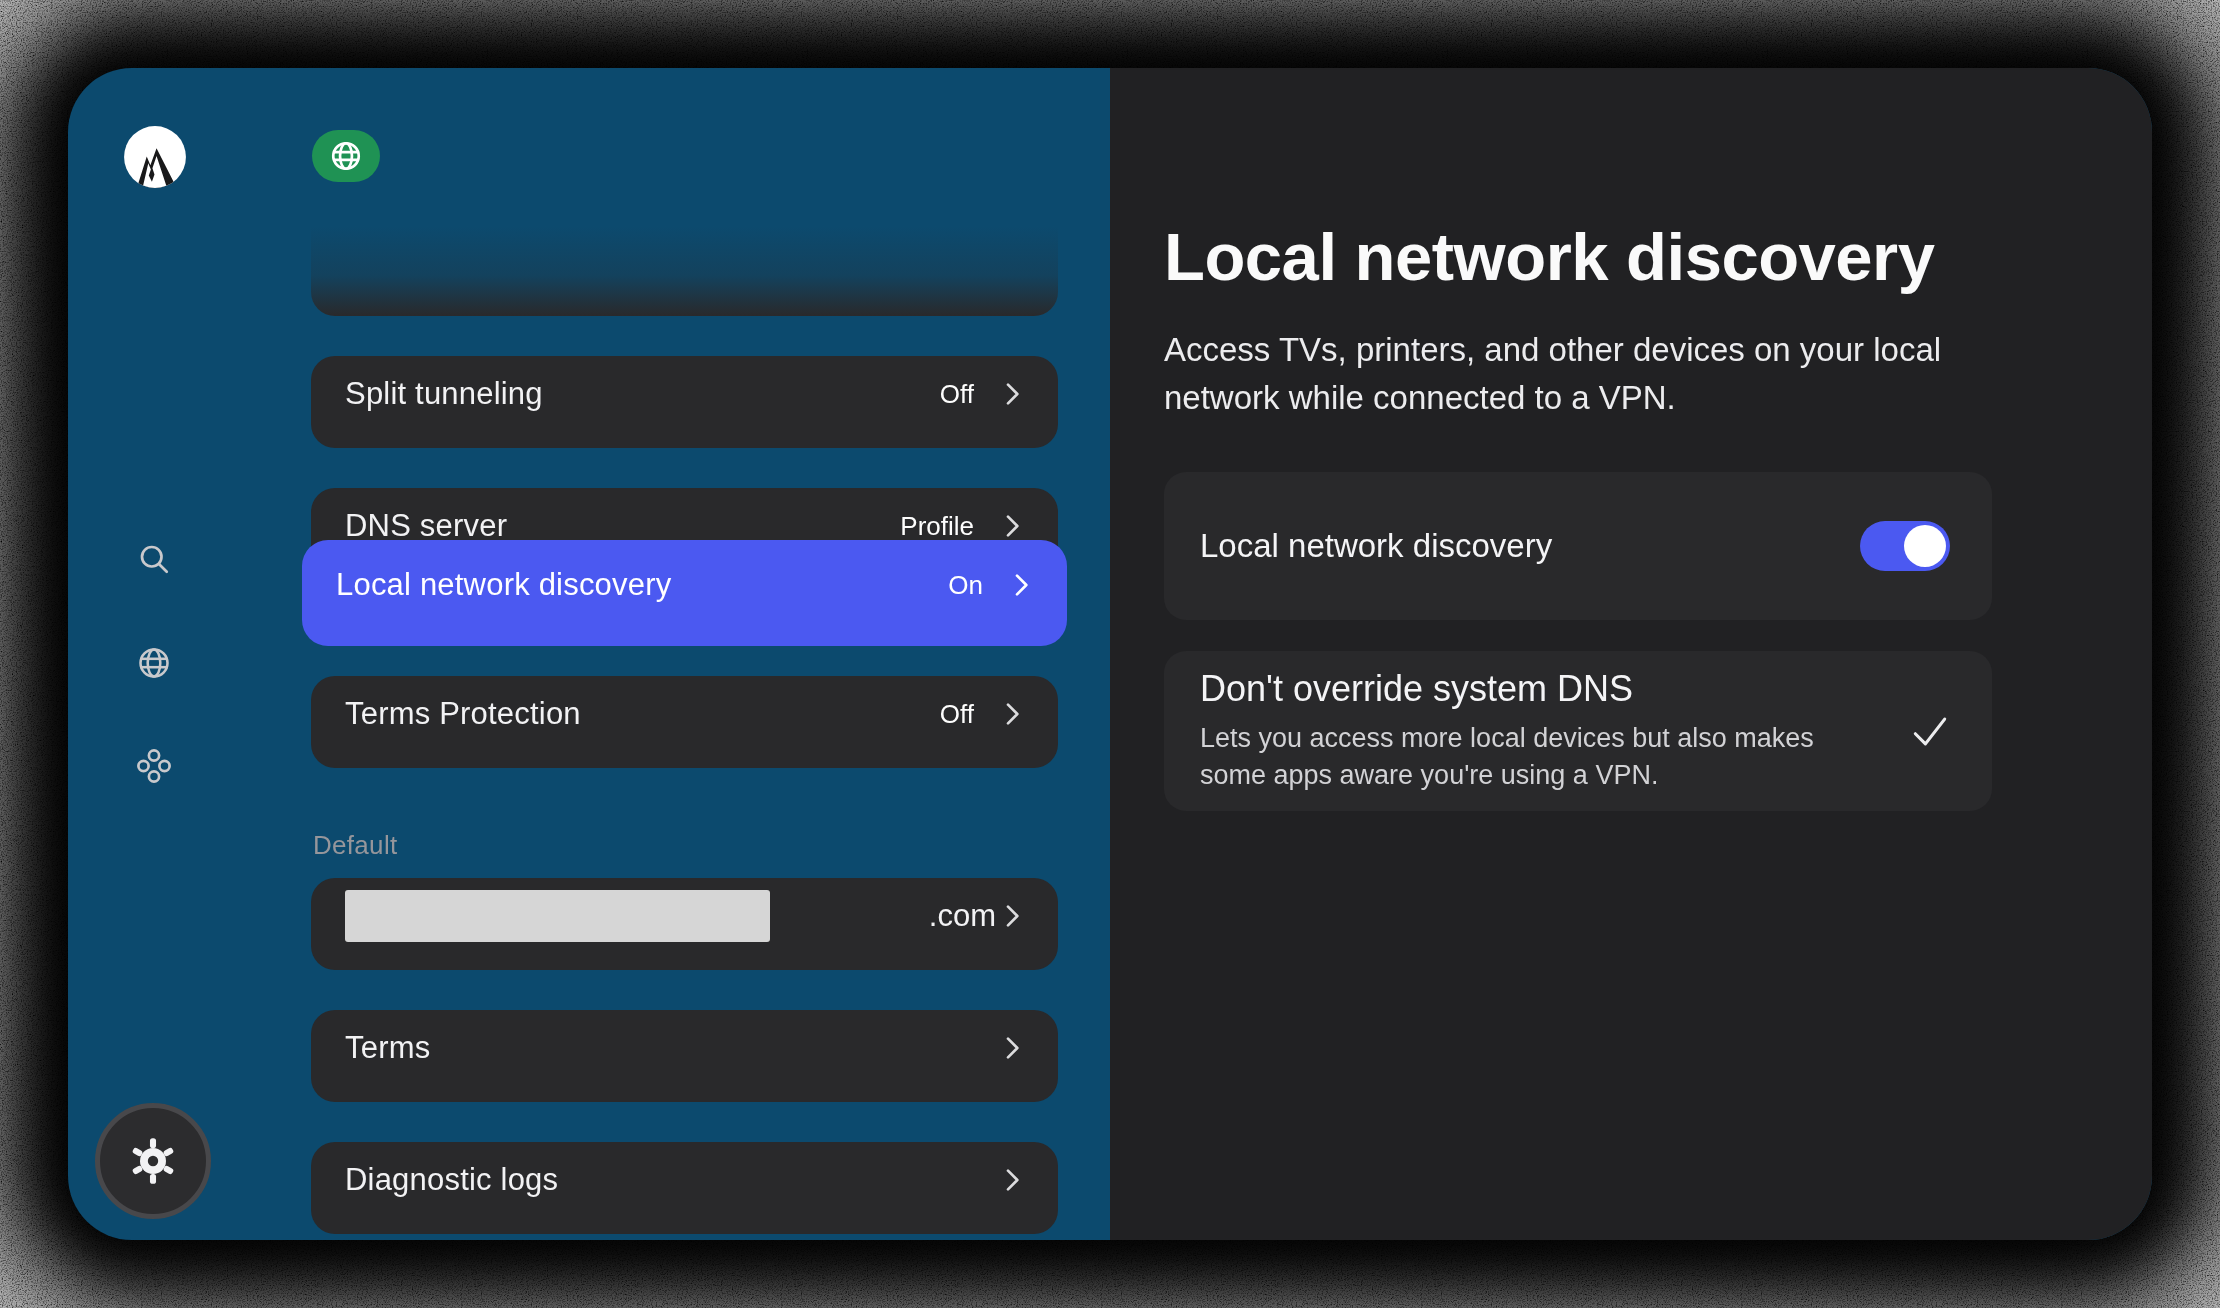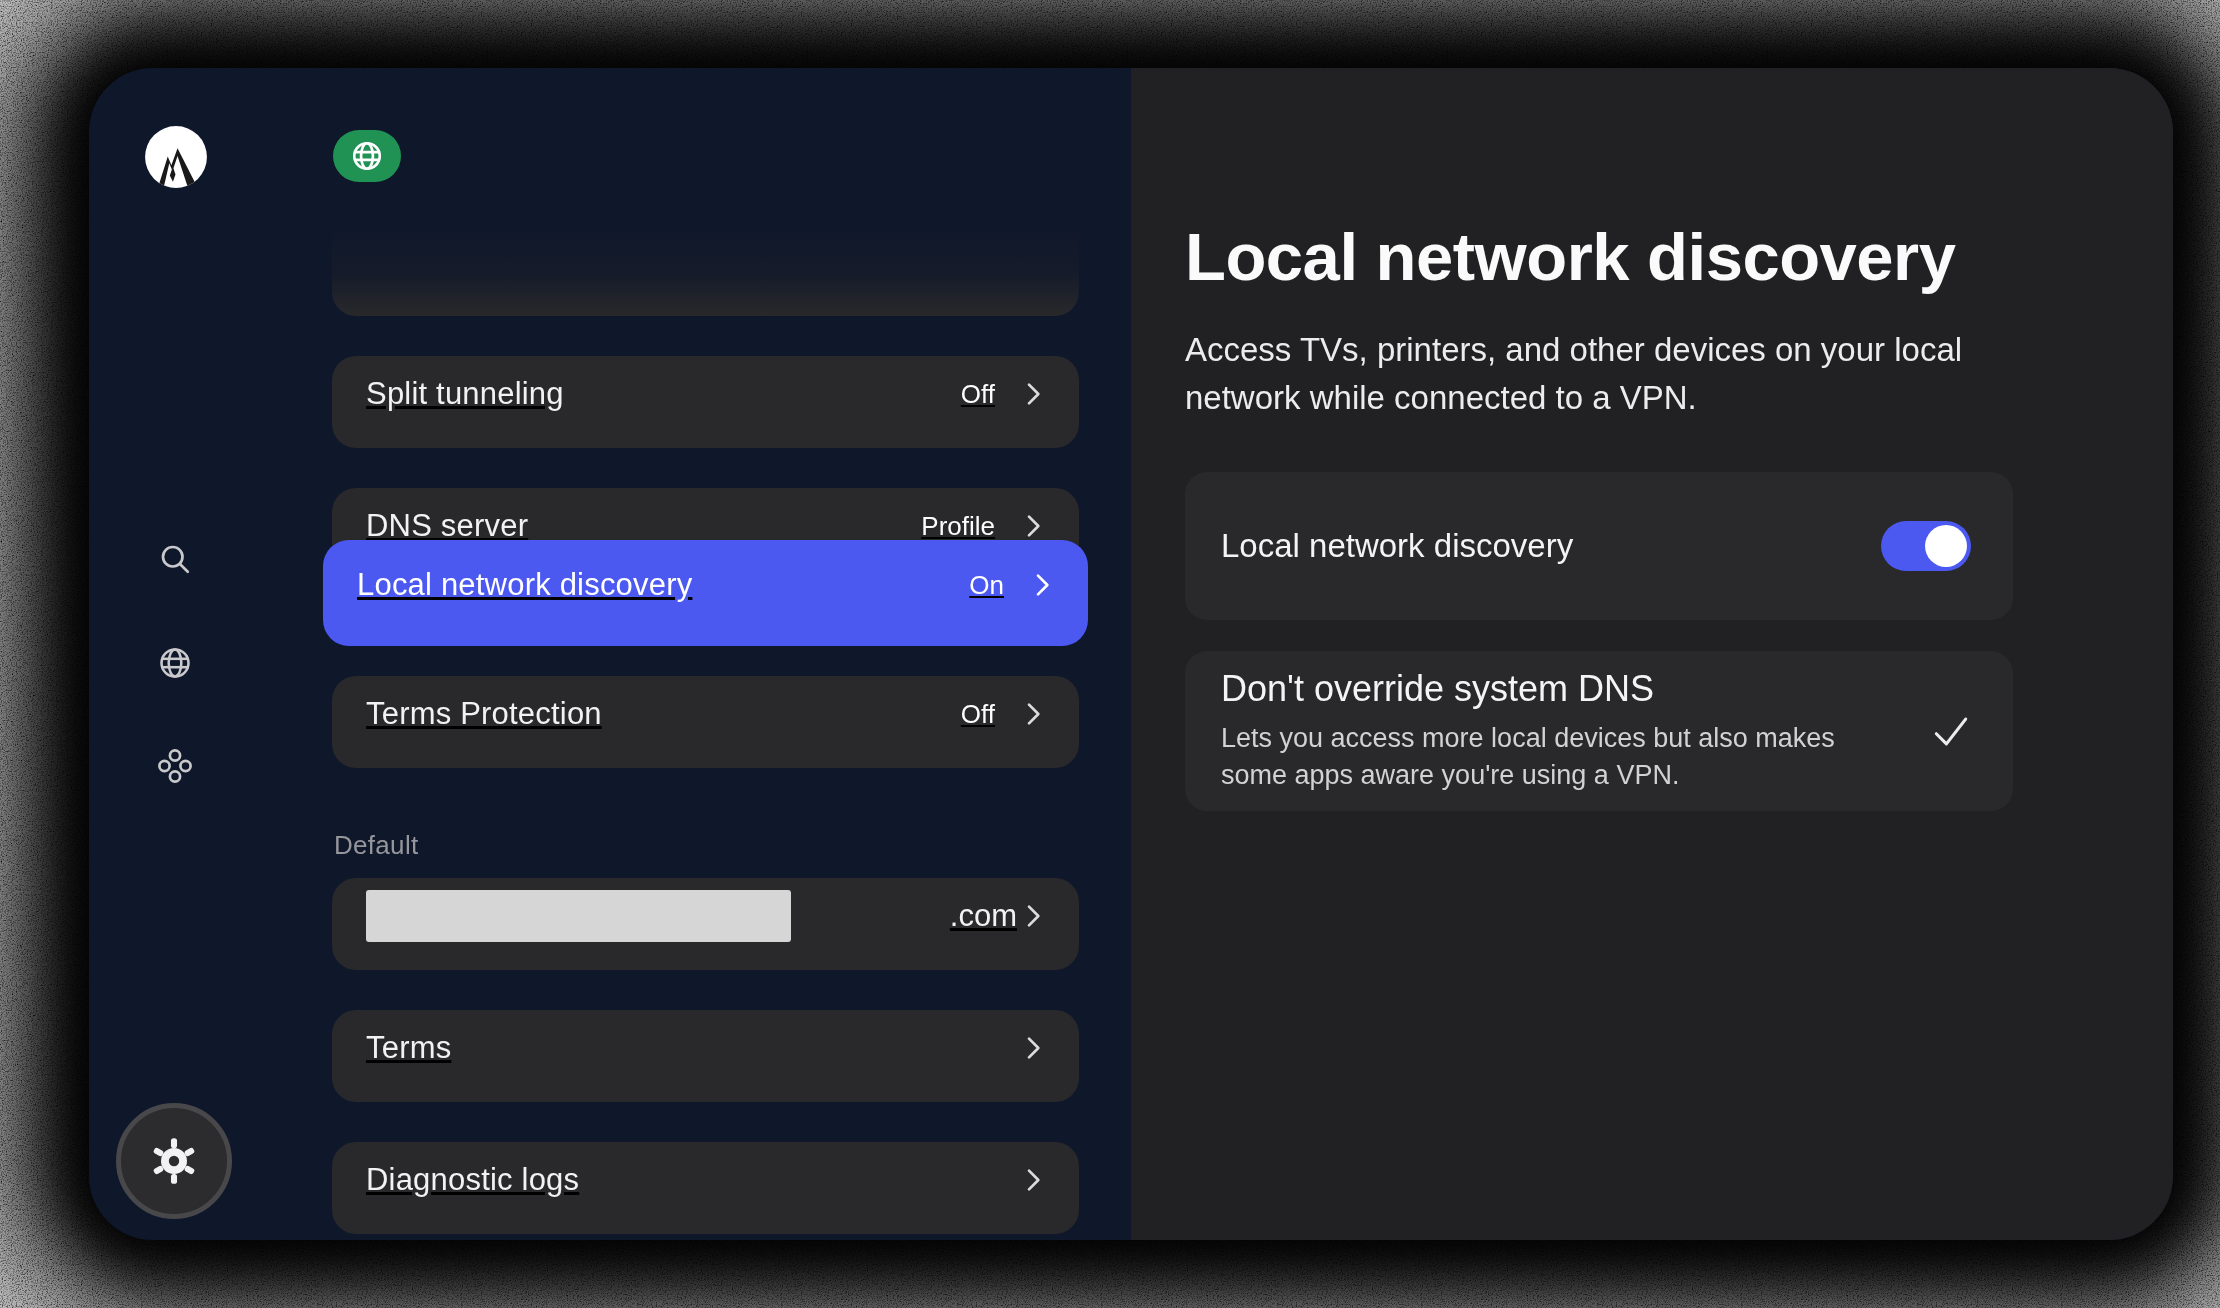--- a/index.html
+++ b/index.html
@@ -5,23 +5,22 @@
   html,body{margin:0;padding:0;background:#000;}
   body{
     width:2220px;height:1308px;position:relative;overflow:hidden;
     font-family:"Liberation Sans","DejaVu Sans",sans-serif;
     -webkit-font-smoothing:antialiased;
   }
   .noise-layer{position:absolute;inset:0;z-index:0;}
   
   .app-window{
     position:absolute;left:68px;top:68px;width:2084px;height:1172px;
-    background:#0f172a;border-radius:64px;overflow:hidden;z-index:2;
+    background:#0c4a6e;border-radius:64px;overflow:hidden;z-index:2;
     box-shadow:0 0 60px 40px rgba(0,0,0,0.97), 0 0 160px 90px rgba(0,0,0,0.85);
-    margin-left:21px;
   }
   
   .detail-panel{
     position:absolute;left:1042px;top:0;width:1042px;height:1172px;
     background:#212123;
   }
   
   .logo{position:absolute;left:54px;top:56px;width:66px;height:66px;}
   .status-pill{
     position:absolute;left:244px;top:62px;width:68px;height:52px;
@@ -35,21 +34,21 @@
   .rail-devices{top:680px;}
   .gear-button{
     position:absolute;left:27px;top:1035px;width:116px;height:116px;border-radius:50%;
     background:#2c2c2e;border:5px solid #48484b;box-sizing:border-box;
     display:flex;align-items:center;justify-content:center;
   }
   
   .settings-list{position:absolute;left:0;top:0;width:1042px;height:1172px;}
   .list-item{
     position:absolute;left:243px;width:747px;height:92px;background:#29292b;border-radius:24px;
-    display:flex;align-items:center;padding:0 30px 16px 34px;box-sizing:border-box;text-decoration:underline;
+    display:flex;align-items:center;padding:0 30px 16px 34px;box-sizing:border-box;
   }
   .list-item .label{font-size:31px;color:#f2f2f4;flex:1 1 auto;letter-spacing:.2px;}
   .list-item .value{font-size:26px;color:#fdfdfd;margin-right:22px;}
   .chevron{width:32px;height:32px;color:#dcdcde;flex:0 0 auto;}
   .chevron svg{width:32px;height:32px;display:block;}
   .item-partial{
     position:absolute;left:243px;top:158px;width:747px;height:90px;
     border-radius:0 0 24px 24px;
     background:linear-gradient(to bottom, rgba(41,41,43,0) 0%, rgba(41,41,43,0.25) 55%, #29292b 100%);
   }

